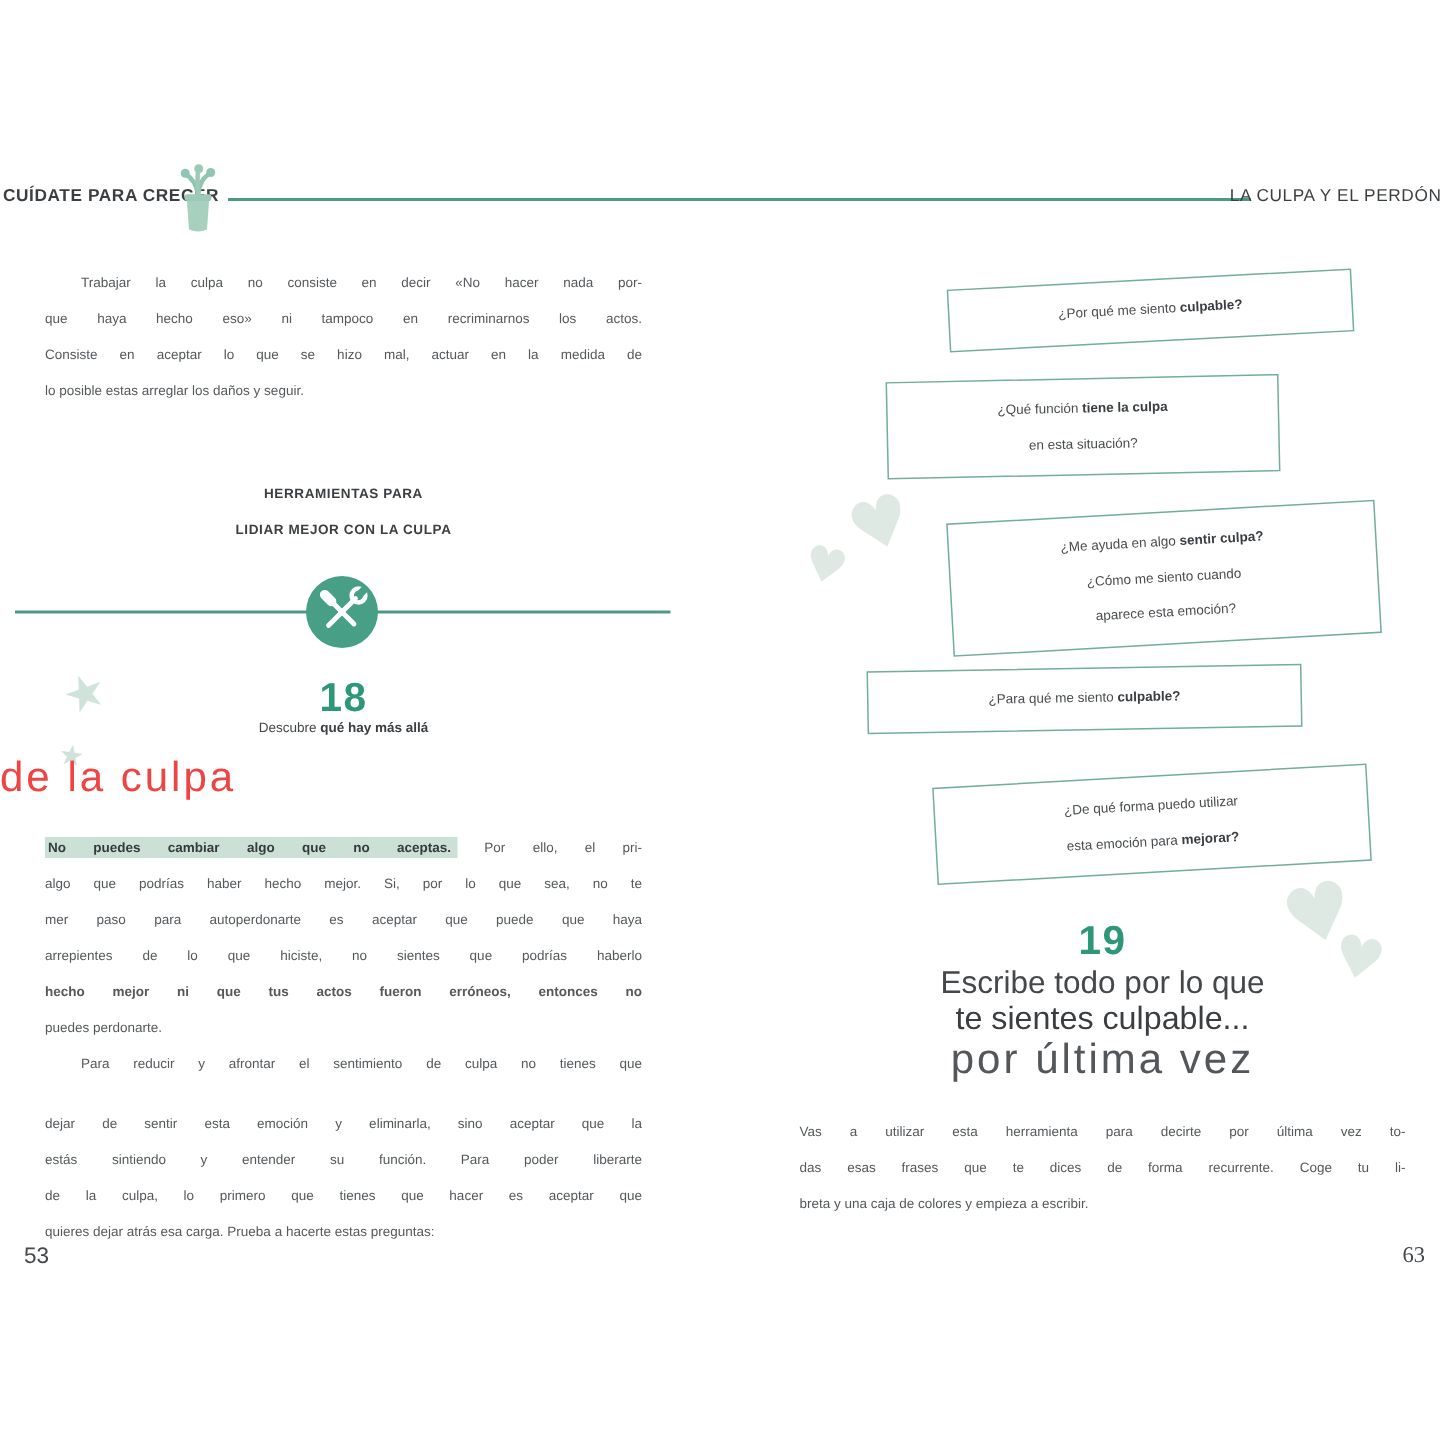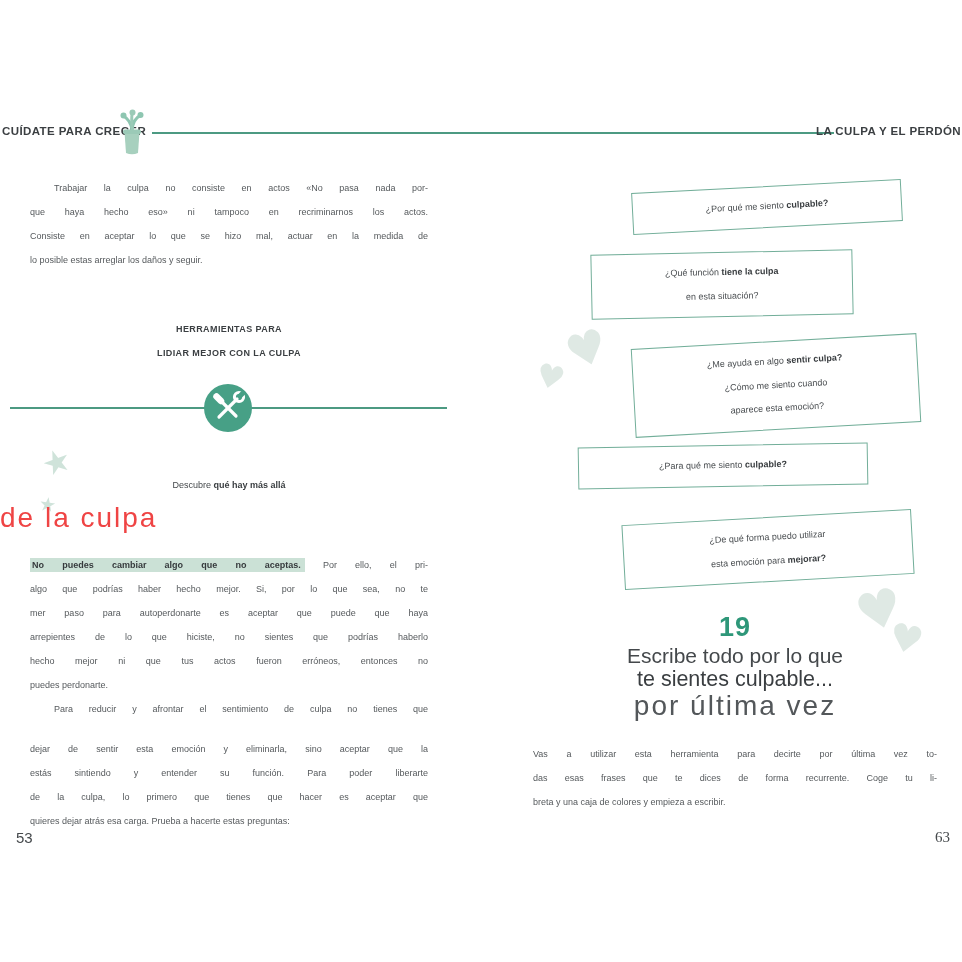--- a/index.html
+++ b/index.html
@@ -3,21 +3,21 @@
 <meta charset="utf-8">
 <style>
   html,body { margin:0; padding:0; background:#ffffff; }
   .canvas {
     position:relative; width:962px; height:962px; background:#ffffff;
     font-family:"Liberation Sans","DejaVu Sans",sans-serif; overflow:hidden;
     color:#55595c;
   }
   
   .hdr-left  { position:absolute; left:2px;  top:125px; font-size:11.5px; font-weight:700; letter-spacing:0.4px; color:#3b3f42; }
-  .hdr-right { position:absolute; right:1px; top:125px; font-size:11.5px; font-weight:700; letter-spacing:0.4px; color:#3b3f42; }
+  .hdr-right { position:absolute; right:1px; top:125px; font-size:11.5px; font-weight:400; letter-spacing:0.4px; color:#3b3f42; }
   .plant     { position:absolute; left:118px; top:109px; width:28px; height:46px; }
   .hdr-line  { position:absolute; left:152px; top:132px; width:682px; height:1.5px; background:#4c9a82; }
 
   
   .para { position:absolute; font-size:15px; line-height:24px; color:#55595c; }
   .rline { white-space:nowrap; }
   .justify .rline { text-align:justify; text-align-last:justify; }
   .justify .rline.last-line { text-align-last:left; }
   .center .rline { text-align:center; text-align-last:center; }
   .indent-first .rline:first-child { text-indent:24px; }
@@ -82,21 +82,21 @@
     <circle cx="5.5" cy="6.5" r="3" fill="#8ec6b1"></circle>
     <circle cx="22.5" cy="6" r="3" fill="#8ec6b1"></circle>
     <circle cx="14.5" cy="3.5" r="3" fill="#9bcab7"></circle>
     <path d="M6.5 23 L21.5 23 L20 44 Q14 46.5 8 44 Z" fill="#a7d0be"></path>
     <rect x="5" y="20.5" width="18" height="4.5" rx="2" fill="#9bcab7"></rect>
   </svg>
   <div class="hdr-line"></div>
   <span class="hdr-right">LA CULPA Y EL PERDÓN</span>
 
   <div class="para justify indent-first fit intro">
-      <div class="rline" style="font-size: 9px; white-space: normal;"><span class="seg-n">Trabajar la culpa no consiste en actos «No pasa nada por-</span></div>
+      <div class="rline" style="font-size: 9px; white-space: normal;"><span class="seg-n">Trabajar la culpa no consiste en decir «No hacer nada por-</span></div>
       <div class="rline" style="font-size: 9px; white-space: normal;"><span class="seg-n">que haya hecho eso» ni tampoco en recriminarnos los actos.</span></div>
       <div class="rline" style="font-size: 9px; white-space: normal;"><span class="seg-n">Consiste en aceptar lo que se hizo mal, actuar en la medida de</span></div>
       <div class="rline last-line" style="font-size: 9px; white-space: normal;"><span class="seg-n">lo posible estas arreglar los daños y seguir.</span></div>
     </div>
 
   <div class="section-heading center fit">
       <div class="rline" style="font-size: 9px; white-space: normal;"><span class="seg-n">HERRAMIENTAS PARA</span></div>
       <div class="rline last-line" style="font-size: 9px; white-space: normal;"><span class="seg-n">LIDIAR MEJOR CON LA CULPA</span></div>
     </div>
 
@@ -107,31 +107,32 @@
       <circle cx="35" cy="13" r="4.6" fill="none" stroke="#ffffff" stroke-width="3"></circle>
       <line x1="35" y1="13" x2="40.5" y2="7.5" stroke="#47a086" stroke-width="5"></line>
       <line x1="15" y1="15" x2="32" y2="32" stroke="#ffffff" stroke-width="3.2" stroke-linecap="round"></line>
       <line x1="12.5" y1="12.5" x2="17" y2="17" stroke="#ffffff" stroke-width="6.5" stroke-linecap="round"></line>
     </svg>
   </div>
 
   <span class="star star1">★</span>
   <span class="star star2">★</span>
 
+  <div class="tool-num t18num">18</div>
   <div class="t18line1 center fit">
       <div class="rline last-line" style="font-size: 9px; white-space: normal;"><span class="seg-n">Descubre </span><span class="seg-b">qué hay más allá</span></div>
     </div>
   <div class="t18line2">de la culpa</div>
 
   <div class="para justify fit p2">
       <div class="rline" style="font-size: 9px; white-space: normal;"><span class="seg-hl">No puedes cambiar algo que no aceptas.</span><span class="seg-n"> Por ello, el pri-</span></div>
       <div class="rline" style="font-size: 9px; white-space: normal;"><span class="seg-n">algo que podrías haber hecho mejor. Si, por lo que sea, no te</span></div>
       <div class="rline" style="font-size: 9px; white-space: normal;"><span class="seg-n">mer paso para autoperdonarte es aceptar que puede que haya</span></div>
       <div class="rline" style="font-size: 9px; white-space: normal;"><span class="seg-n">arrepientes de lo que hiciste, no sientes que podrías haberlo</span></div>
-      <div class="rline" style="font-size: 9px; white-space: normal;"><span class="seg-n">hecho mejor ni que tus actos fueron erróneos, entonces no</span></div>
+      <div class="rline" style="font-size: 9px; white-space: normal; font-weight: bold;"><span class="seg-n">hecho mejor ni que tus actos fueron erróneos, entonces no</span></div>
       <div class="rline last-line" style="font-size: 9px; white-space: normal;"><span class="seg-n">puedes perdonarte.</span></div>
     </div>
   <div class="para justify indent-first fit p3">
       <div class="rline" style="font-size: 9px; white-space: normal;"><span class="seg-n">Para reducir y afrontar el sentimiento de culpa no tienes que</span></div>
       <div class="rline" style="font-size: 9px; white-space: normal; margin-top: 16px;"><span class="seg-n">dejar de sentir esta emoción y eliminarla, sino aceptar que la</span></div>
       <div class="rline" style="font-size: 9px; white-space: normal;"><span class="seg-n">estás sintiendo y entender su función. Para poder liberarte</span></div>
       <div class="rline" style="font-size: 9px; white-space: normal;"><span class="seg-n">de la culpa, lo primero que tienes que hacer es aceptar que</span></div>
       <div class="rline last-line" style="font-size: 9px; white-space: normal;"><span class="seg-n">quieres dejar atrás esa carga. Prueba a hacerte estas preguntas:</span></div>
     </div>
 

